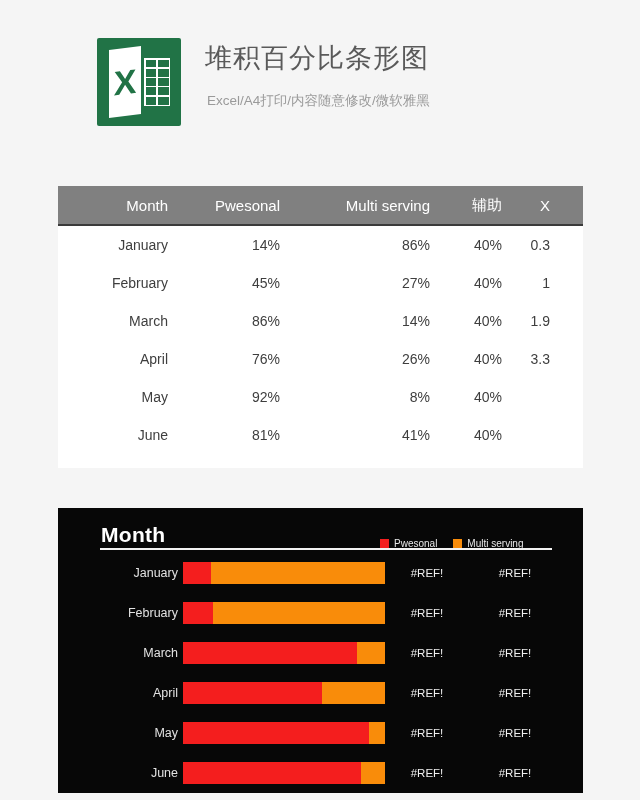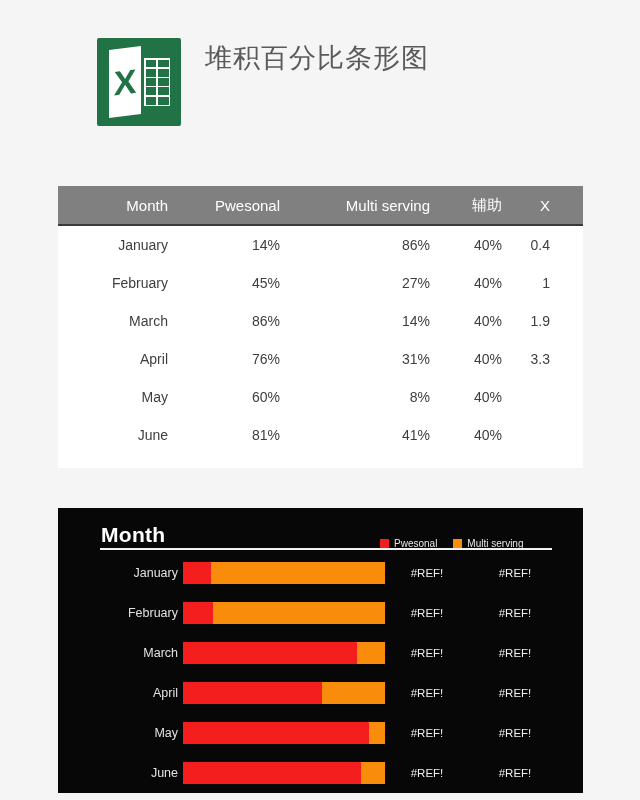--- a/index.html
+++ b/index.html
@@ -258,20 +258,21 @@
         <i></i>
         <i></i>
         <i></i>
         <i></i>
         <i></i>
         <i></i>
     </div>
   </div>
 
   <div class="title-main">堆积百分比条形图</div>
+  <div class="title-sub">Excel/A4打印/内容随意修改/微软雅黑</div>
 </div>
 
 <div class="table-panel">
   <table class="data">
     <colgroup>
       <col class="c-month">
         <col class="c-pers">
         <col class="c-multi">
       <col class="c-aux">
         <col class="c-x">
@@ -286,21 +287,21 @@
         <th>X</th>
         <th>Y</th>
       </tr>
     </thead>
     <tbody>
       <tr>
         <td>January</td>
         <td>14%</td>
         <td>86%</td>
         <td>40%</td>
-        <td>0.4</td>
+        <td>0.3</td>
         <td>1</td>
       </tr>
       <tr>
         <td>February</td>
         <td>45%</td>
         <td>27%</td>
         <td>40%</td>
         <td>1</td>
         <td>1</td>
       </tr>
@@ -308,28 +309,28 @@
         <td>March</td>
         <td>86%</td>
         <td>14%</td>
         <td>40%</td>
         <td>1.9</td>
         <td>1</td>
       </tr>
       <tr>
         <td>April</td>
         <td>76%</td>
-        <td>31%</td>
+        <td>26%</td>
         <td>40%</td>
         <td>3.3</td>
         <td>1</td>
       </tr>
       <tr>
         <td>May</td>
-        <td>60%</td>
+        <td>92%</td>
         <td>8%</td>
         <td>40%</td>
         <td></td>
         <td></td>
       </tr>
       <tr>
         <td>June</td>
         <td>81%</td>
         <td>41%</td>
         <td>40%</td>

